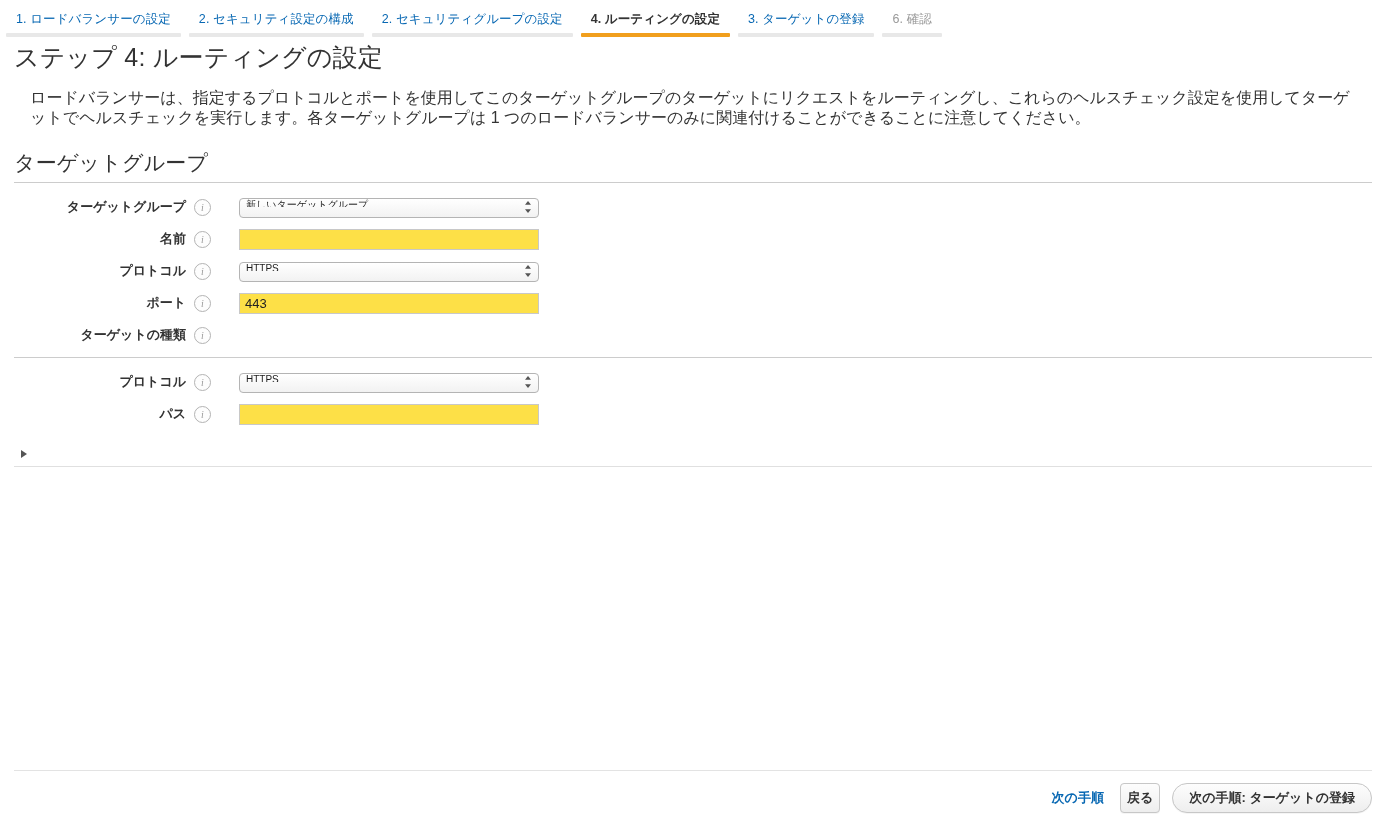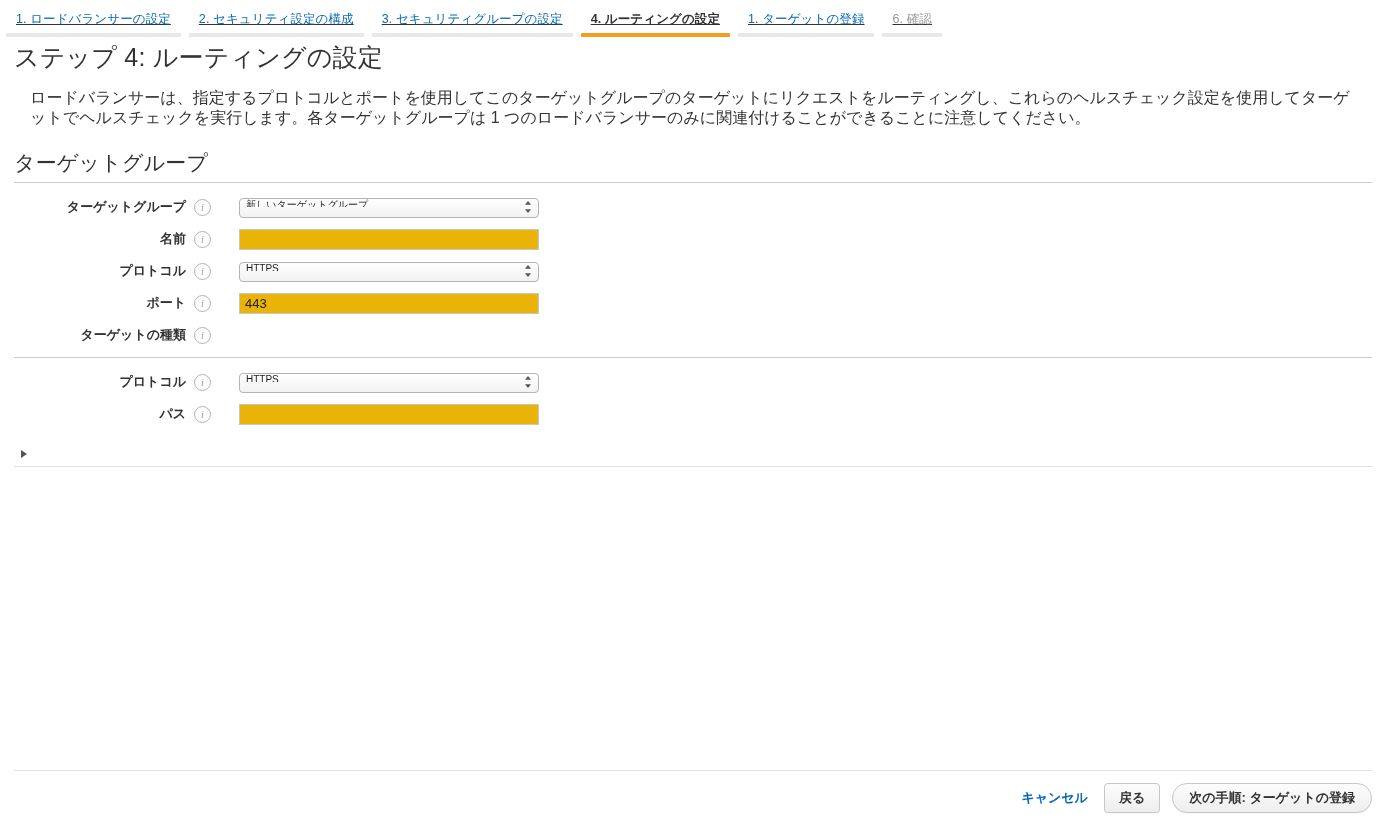--- a/index.html
+++ b/index.html
@@ -27,21 +27,20 @@
     height: 28px;
   }
   .wiz-tab {
     display: flex;
     flex-direction: column;
     align-items: center;
     padding: 0 0 0 0;
     margin-right: 8px;
     cursor: pointer;
     user-select: none;
-    text-decoration: underline;
   }
   .wiz-tab .wiz-label {
     font-size: 12.5px;
     line-height: 16px;
     padding: 1px 10px 6px 10px;
     white-space: nowrap;
     letter-spacing: 0.1px;
   }
   .wiz-tab .wiz-bar {
     height: 4px;
@@ -152,21 +151,21 @@
   input.ui-text {
     width: 300px;
     height: 21px;
     box-sizing: border-box;
     font-size: 13px;
     font-family: "Liberation Sans", sans-serif;
     color: #222222;
     padding: 0 5px;
     border: 1px solid #c8c8c8;
     border-radius: 0;
-    background: #eab308;
+    background: #fde047;
     outline: none;
   }
 
   
   .disclosure-row {
     display: flex;
     align-items: center;
     margin-top: 20px;
     cursor: pointer;
     user-select: none;
@@ -217,21 +216,21 @@
     padding: 2px 4px;
   }
   .btn {
     font-family: "Liberation Sans", sans-serif;
     font-size: 13px;
     font-weight: bold;
     color: #333333;
     background-image: linear-gradient(#fdfdfd, #eeeeee);
     border: 1px solid #c7c7c7;
     border-radius: 4px;
-    padding: 7px 14px;
+    padding: 7px 6px;
     cursor: pointer;
     line-height: 14px;
     box-shadow: 0 1px 0 rgba(0,0,0,0.04);
   }
   .btn-primary { padding: 7px 16px; border-radius: 15px; }
 </style>
 </head>
 <body>
 
 <div class="wizard-tabs">
@@ -240,31 +239,31 @@
     <span class="wiz-label">1. ロードバランサーの設定</span>
     <span class="wiz-bar"></span>
   </div>
 
   <div class="wiz-tab is-done">
     <span class="wiz-label">2. セキュリティ設定の構成</span>
     <span class="wiz-bar"></span>
   </div>
 
   <div class="wiz-tab is-done">
-    <span class="wiz-label">3. セキュリティグループの設定</span>
+    <span class="wiz-label">2. セキュリティグループの設定</span>
     <span class="wiz-bar"></span>
   </div>
 
   <div class="wiz-tab is-active">
     <span class="wiz-label">4. ルーティングの設定</span>
     <span class="wiz-bar"></span>
   </div>
 
   <div class="wiz-tab is-done">
-    <span class="wiz-label">1. ターゲットの登録</span>
+    <span class="wiz-label">3. ターゲットの登録</span>
     <span class="wiz-bar"></span>
   </div>
 
   <div class="wiz-tab is-disabled">
     <span class="wiz-label">6. 確認</span>
     <span class="wiz-bar"></span>
   </div>
 
 </div>
 
@@ -363,16 +362,16 @@
 
   <div class="disclosure-row">
     <span class="disclosure-tri"></span>
   </div>
   <div class="disclosure-rule"></div>
 
 </div>
 
 <div class="footer-rule"></div>
 <div class="footer-bar">
-  <a class="link-btn">キャンセル</a>
+  <a class="link-btn">次の手順</a>
   <button class="btn">戻る</button>
   <button class="btn btn-primary">次の手順: ターゲットの登録</button>
 </div>
 
 </body></html>

